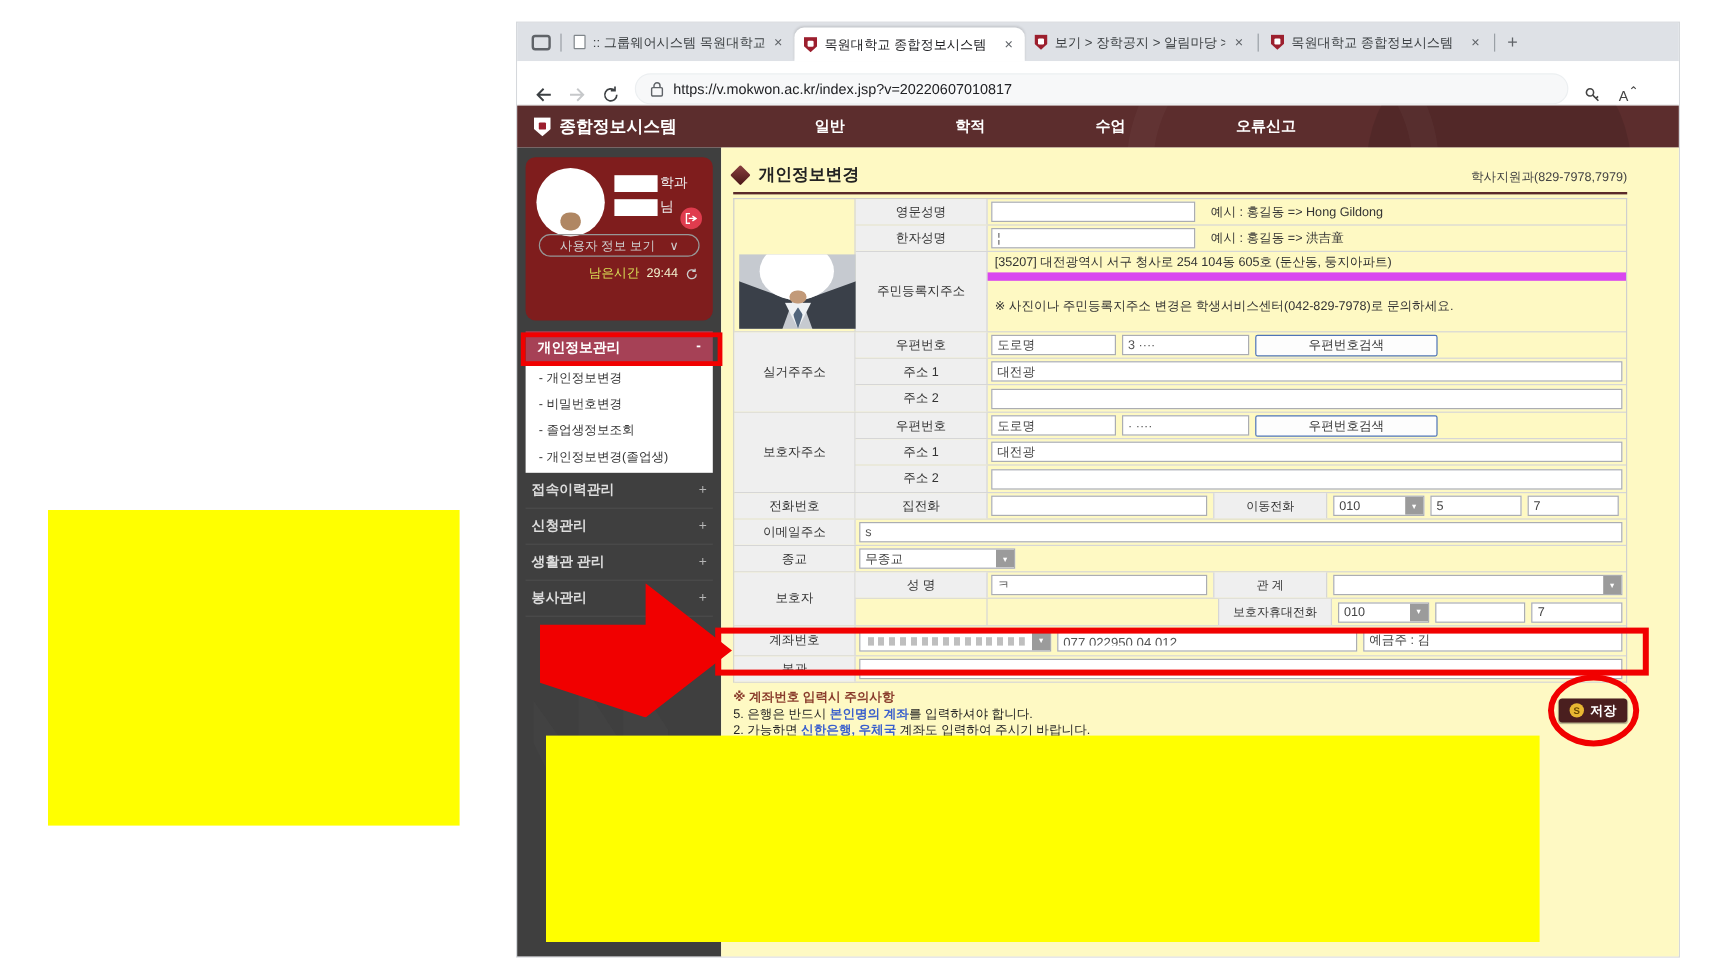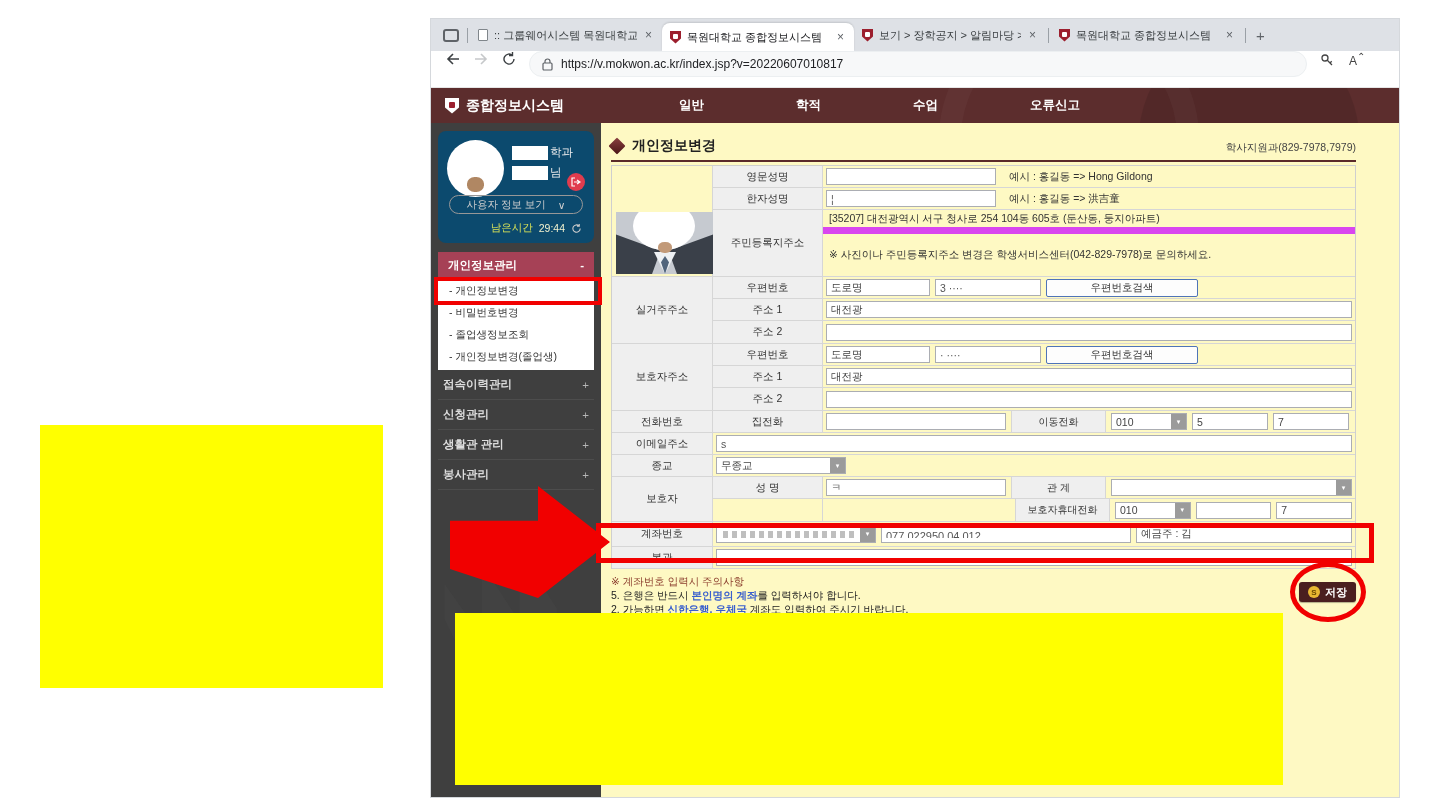--- a/index.html
+++ b/index.html
@@ -12,40 +12,40 @@
 .wicon{width:16px;height:13px;border:2px solid #5f6368;border-radius:3px;margin:0 6px 0 4px}
 .tsep{width:1px;height:15px;background:#9aa0a6;margin:0 2px;flex:none}
 .tab{display:flex;align-items:center;gap:6px;width:192px;height:32px;padding:0 8px;font-size:11px;color:#3c4043;cursor:default;flex:none}
 .tab.active{background:#fff;height:28px;margin-top:4px;border-radius:8px 8px 0 0;color:#202124;box-shadow:0 -1px 2px rgba(0,0,0,.12)}
 .tab .lbl{white-space:nowrap;overflow:hidden;flex:1}
 .tab .x{color:#5f6368;font-size:12px;padding:0 2px}
 .pgico{width:10px;height:12px;border:1px solid #80868b;border-radius:1px;background:#fff;flex:none}
 .shield{width:11px;height:13px;background:#9c1f2e;clip-path:polygon(0 0,100% 0,100% 62%,50% 100%,0 62%);position:relative;flex:none}
 .shield i{position:absolute;left:3px;top:3px;width:5px;height:5px;background:#fff;border-radius:1px}
 .newtab{font-size:15px;color:#5f6368;padding:0 8px}
-.addrbar{height:37px;background:#fff;border-bottom:1px solid #e6e6e6;display:flex;align-items:flex-start;padding:0 14px;gap:12px;flex:none}
+.addrbar{height:37px;background:#fff;border-bottom:1px solid #e6e6e6;display:flex;align-items:flex-end;padding:0 14px;gap:12px;flex:none}
 .nicon{width:16px;height:16px;flex:none}
 .urlpill{flex:1;height:26px;border-radius:13px;background:#f7f8f9;border:1px solid #eceff1;display:flex;align-items:center;gap:8px;padding:0 12px;font-size:12px;color:#202124}
 .ricons{display:flex;align-items:center;gap:14px;overflow:hidden;width:66px;flex:none}
 .readaloud{font-size:12px;color:#444;white-space:nowrap}
 
 
 .siteheader{height:35px;background:#5c2d2d;display:flex;align-items:center;color:#fff;position:relative;overflow:hidden;flex:none}
 .siteheader .deco1{position:absolute;right:40px;top:-60px;width:220px;height:220px;border-radius:50%;background:rgba(0,0,0,.10)}
 .siteheader .deco2{position:absolute;right:200px;top:-80px;width:260px;height:260px;border-radius:50%;border:22px solid rgba(255,255,255,.03)}
 .logo{display:flex;align-items:center;gap:7px;width:170px;padding-left:14px;font-weight:bold;font-size:14px;flex:none}
 .logoshield{width:14px;height:16px;background:#fff;clip-path:polygon(0 0,100% 0,100% 62%,50% 100%,0 62%);position:relative}
 .logoshield i{position:absolute;left:4px;top:4px;width:6px;height:6px;background:#9c1f2e;border-radius:1px}
 .topnav{display:flex;gap:92px;margin-left:78px;font-size:12.5px;font-weight:bold}
 .topnav .nv{cursor:pointer}
 
 
 .bodyrow{flex:1;display:flex;min-height:0}
 .sidebar{width:170px;background:#3f3f3f;position:relative;overflow:hidden;flex:none}
-.pcard{margin:8px 7px 0;height:112px;background:#0c4a6e;border-radius:8px;position:relative}
+.pcard{margin:8px 7px 0;height:136px;background:#7f1d1d;border-radius:8px;position:relative}
 .avatar{position:absolute;left:9px;top:9px;width:57px;height:57px;border-radius:50%;background:#fff;overflow:hidden}
 .av-chin{position:absolute;bottom:5px;left:20px;width:17px;height:15px;background:#b08763;border-radius:45%}
 .pline{position:absolute;left:74px;font-size:11.5px;color:#eee;display:flex;align-items:center;gap:2px}
 .pl1{top:14px}.pl2{top:34px}
 .wbox{display:inline-block;width:36px;height:14px;background:#fff}
 .logout{position:absolute;right:9px;top:42px;width:18px;height:18px;border-radius:50%;background:#e03c4e;display:flex;align-items:center;justify-content:center}
 .pill{position:absolute;left:11px;top:64px;width:134px;height:19px;border:1px solid #979797;border-radius:10px;color:#cfcfcf;font-size:10.5px;display:flex;align-items:center;justify-content:center;gap:12px;cursor:pointer}
 .timerow{position:absolute;right:12px;top:90px;font-size:10.5px;display:flex;gap:6px;align-items:center}
 .tlab{color:#dbe457}.tval{color:#f2f2cf}
 .mhead{margin:9px 7px 0;height:26px;background:#a64156;color:#fff;font-size:11.5px;font-weight:bold;display:flex;align-items:center;justify-content:space-between;padding:0 10px;cursor:pointer}
@@ -97,21 +97,21 @@
 .addrline1{height:24px;display:flex;align-items:center;padding:0 6px;border-bottom:7px solid #d946ef}
 .addrline2{height:41px;display:flex;align-items:center;padding:0 6px}
 .labtall{height:66px}
 .lab2r{height:44px}
 .halfclip{height:8px;overflow:hidden;align-self:center}
 .halfclip span{display:block;font-size:11px;line-height:13px;color:#555;white-space:nowrap}
 .smudge{flex:1;height:7px;margin:0 2px;background:repeating-linear-gradient(90deg,#8a8a8a 0 5px,transparent 5px 9px);opacity:.55}
 .frag{color:#555}
 
 .notes{margin-top:5px;font-size:10.5px;line-height:14px;color:#222}
-.notes .hd{color:#8a3c2c;font-weight:normal}
+.notes .hd{color:#8a3c2c;font-weight:bold}
 .blue{color:#3a5fcd;font-weight:bold}
 .savebtn{position:absolute;top:459px;right:43px;height:20px;background:#4a1f1f;border-radius:3px;color:#fff;font-size:11px;font-weight:bold;display:flex;align-items:center;gap:5px;padding:0 9px;cursor:pointer;box-shadow:0 1px 1px rgba(0,0,0,.3)}
 .coin{width:12px;height:12px;border-radius:50%;background:#e8b832;color:#6b4b00;font-size:8px;font-weight:bold;display:flex;align-items:center;justify-content:center}
 
 
 .anno{position:absolute;pointer-events:none}
 .ybox1{left:40px;top:425px;width:343px;height:263px;background:#ffff00;z-index:40}
 .ybox2{left:455px;top:613px;width:828px;height:172px;background:#ffff00;z-index:40}
 .rarrow{left:450px;top:486px;width:160px;height:112px;background:#f10000;clip-path:polygon(0 31%,55% 31%,55% 0,100% 50%,55% 100%,0 74%);z-index:45}
 .rbox-side{left:434px;top:277px;width:168px;height:28px;border:4px solid #f10000;z-index:45}

